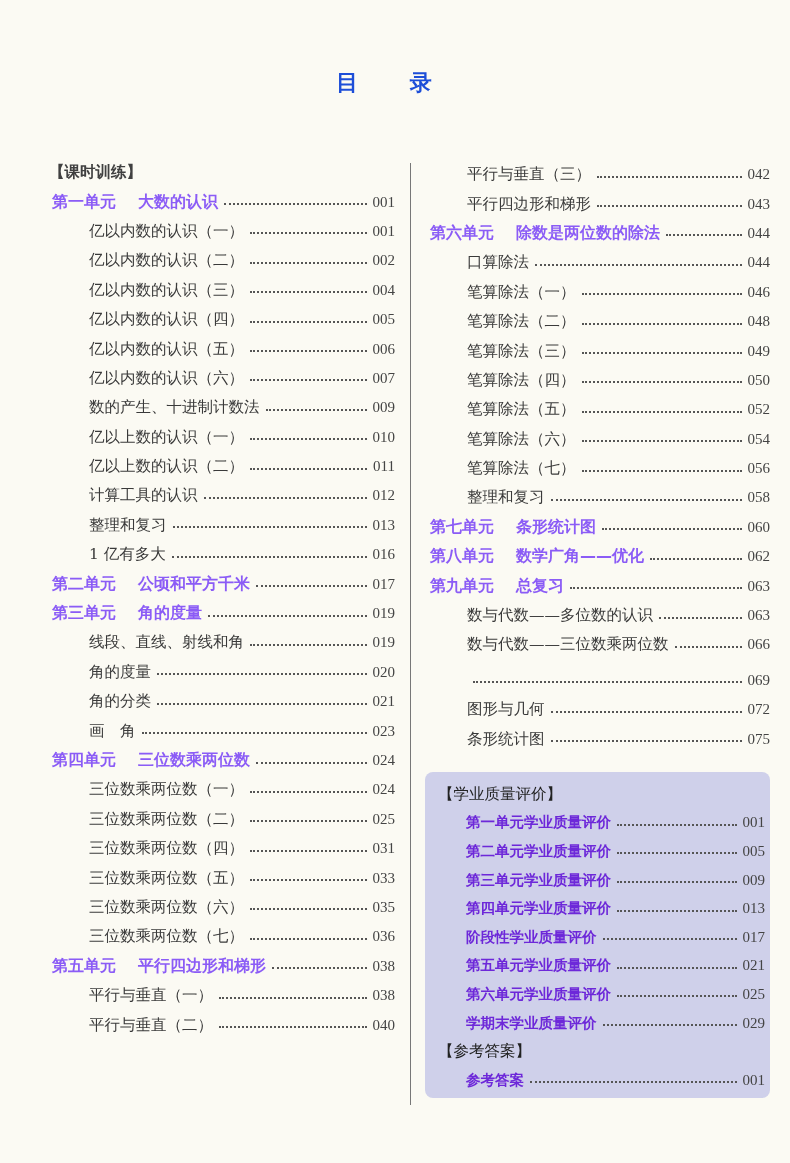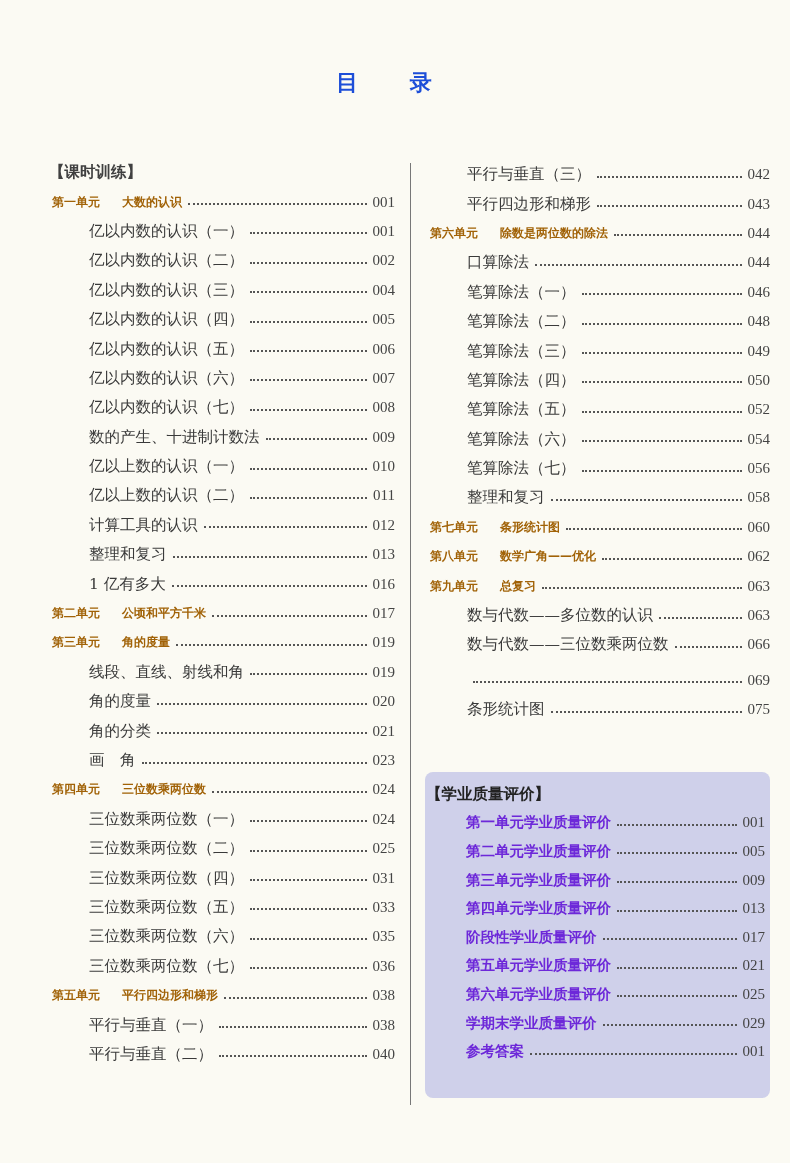--- a/index.html
+++ b/index.html
@@ -26,35 +26,35 @@
     font-size: 15.5px; color: #3a3a3a;
   }
   .row .label { flex: 0 0 auto; }
   .row .dots {
     flex: 1 1 auto; overflow: hidden; margin: 0 6px;
     border-bottom: 2px dotted #555; height: 0; align-self: center; margin-top: 4px;
   }
   .row .page { flex: 0 0 auto; font-family: "Liberation Serif", serif; font-size: 15px; color: #444; }
   .row.sub { padding-left: 37px; }
   .row.unit .label {
-    font-family: "DejaVu Sans", sans-serif; font-weight: bold; color: #a16207; font-size: 12px;
+    font-family: "DejaVu Sans", sans-serif; font-weight: bold; color: #8b5cf6; font-size: 16px;
   }
   .row.unit .label .gap { display: inline-block; width: 22px; }
   .row.section .label {
     font-family: "DejaVu Sans", sans-serif; font-weight: bold; color: #404040; font-size: 15.5px;
     margin-left: -3px;
   }
   .row.dotsonly { padding-left: 37px; margin-top: 6px; }
   .panel {
     position: absolute; left: 425px; top: 772px; width: 345px; height: 326px;
     background: #cfd0ea; border-radius: 8px;
   }
   .panel-inner { position: absolute; left: 0; top: 8px; width: 340px; }
   .panel .row { height: 28.6px; }
-  .panel .row.section .label { color: #222; font-weight: bold; }
+  .panel .row.section .label { color: #222; font-weight: normal; padding-left: 12px; }
   .panel .row.sub { padding-left: 41px; }
   .panel .row.sub .label {
     font-family: "DejaVu Sans", sans-serif; font-weight: bold; color: #6d28d9; font-size: 14.5px;
   }
   .panel .row.section { padding-left: 4px; }
 </style>
 </head>
 <body>
 
 <div class="page-title">目 录</div>
@@ -93,25 +93,20 @@
       <span class="label">亿以内数的认识（五）</span>
       <span class="dots"></span>
       <span class="page">006</span>
     </div>
     <div class="row sub">
       <span class="label">亿以内数的认识（六）</span>
       <span class="dots"></span>
       <span class="page">007</span>
     </div>
     <div class="row sub">
-      <span class="label">亿以内数的认识（七）</span>
-      <span class="dots"></span>
-      <span class="page">008</span>
-    </div>
-    <div class="row sub">
       <span class="label">数的产生、十进制计数法</span>
       <span class="dots"></span>
       <span class="page">009</span>
     </div>
     <div class="row sub">
       <span class="label">亿以上数的认识（一）</span>
       <span class="dots"></span>
       <span class="page">010</span>
     </div>
     <div class="row sub">
@@ -298,20 +293,25 @@
     </div>
     <div class="row sub">
       <span class="label">数与代数——三位数乘两位数</span>
       <span class="dots"></span>
       <span class="page">066</span>
     </div>
     <div class="row dotsonly">
       <span class="label"></span>
       <span class="dots"></span>
       <span class="page">069</span>
+    </div>
+    <div class="row sub">
+      <span class="label">图形与几何</span>
+      <span class="dots"></span>
+      <span class="page">072</span>
     </div>
     <div class="row sub">
       <span class="label">条形统计图</span>
       <span class="dots"></span>
       <span class="page">075</span>
     </div>
   </div>
 
 <div class="panel">
   <div class="panel-inner">
@@ -351,19 +351,22 @@
       <div class="row sub">
         <span class="label">第六单元学业质量评价</span>
         <span class="dots"></span>
         <span class="page">025</span>
       </div>
       <div class="row sub">
         <span class="label">学期末学业质量评价</span>
         <span class="dots"></span>
         <span class="page">029</span>
       </div>
+      <div class="row section">
+        <span class="label">【参考答案】</span>
+      </div>
       <div class="row sub">
         <span class="label">参考答案</span>
         <span class="dots"></span>
         <span class="page">001</span>
       </div>
     </div>
 </div>
 
 </body></html>

